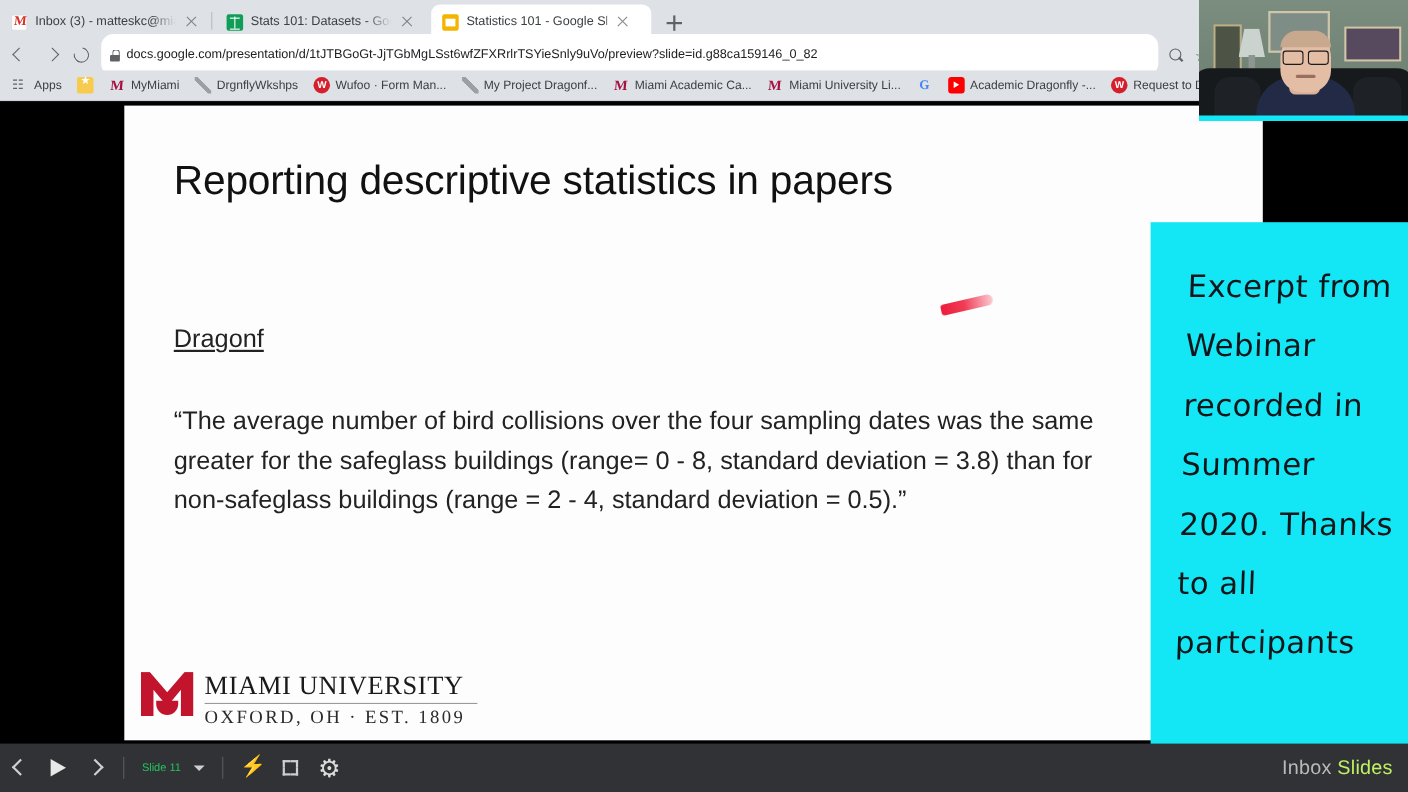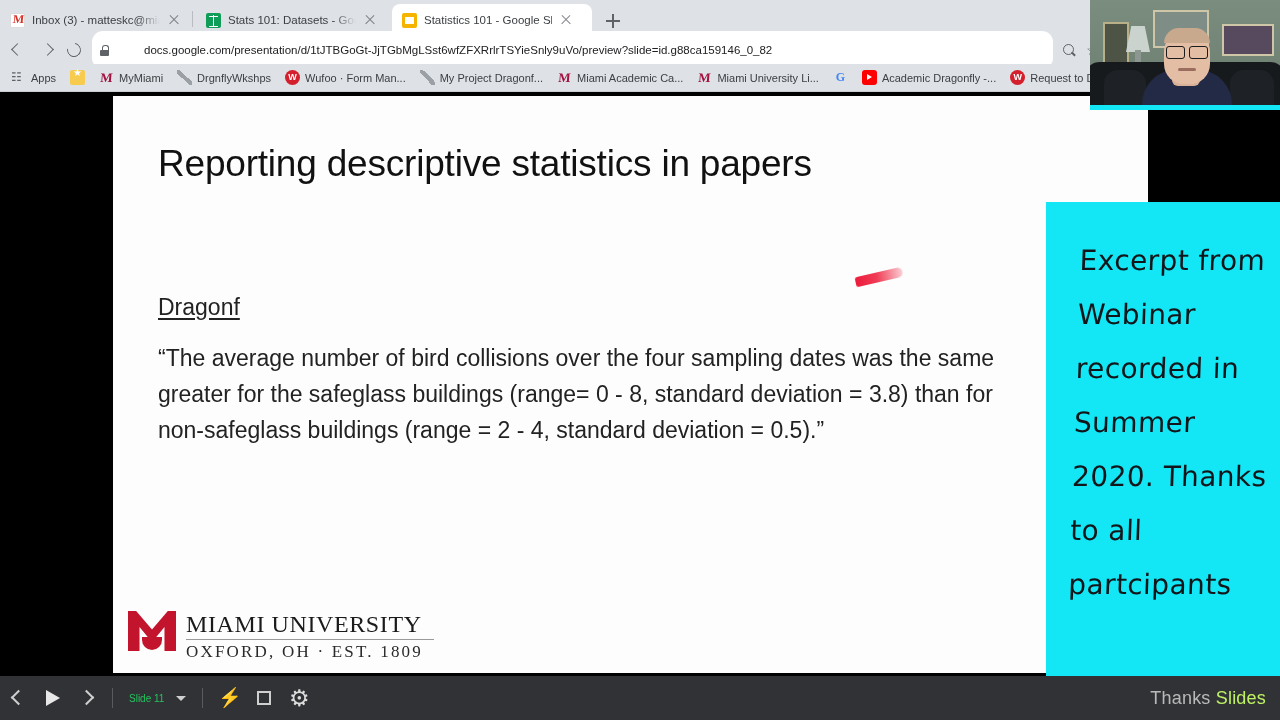--- a/index.html
+++ b/index.html
@@ -97,21 +97,20 @@
   }
   .reload::before{
     content:""; position:absolute; left:7px; top:6px; width:12px; height:12px;
     border:1.7px solid #5f6368; border-radius:50%;
     border-top-color:transparent; transform: rotate(-35deg);
   }
   .omnibox {
     flex:1 1 auto; height:38px; margin:0 8px 0 6px; background:#fff;
     border-radius:11px; display:flex; align-items:center; padding:0 8px;
     overflow:hidden;
-    gap:29px;
   }
   .lock { width:9px; height:11px; position:relative; flex:0 0 9px; margin-right:6px; }
   .lock::before{
     content:""; position:absolute; left:0; bottom:0; width:9px; height:6px;
     background:#5f6368; border-radius:1px;
   }
   .lock::after{
     content:""; position:absolute; left:2px; top:0px; width:5px; height:6px;
     border:1.4px solid #5f6368; border-bottom:none; border-radius:3px 3px 0 0;
   }
@@ -204,21 +203,21 @@
   .line-always {
     position:absolute; left:45px; top:140px; width:960px;
     font-size:23px; color:#222;
   }
   .u { text-decoration: underline; text-underline-offset: 3px; }
   .line-example {
     position:absolute; left:45px; top:198px;
     font-size:23px; color:#222;
   }
   .para {
-    position:absolute; left:45px; top:244px; width:990px;
+    position:absolute; left:45px; top:268px; width:990px;
     font-size:23px; line-height:36px; color:#222;
     white-space: nowrap;
   }
   .para div { white-space: nowrap; }
   .swoosh {
     position:absolute; left:742px; top:176px; width:48px; height:10px;
     background: linear-gradient(95deg, #ec1b3b 0%, #f03c55 45%, rgba(240,70,95,.25) 100%);
     border-radius: 8px 14px 14px 8px;
     transform: rotate(-13deg);
     filter: blur(0.4px);
@@ -506,18 +505,18 @@
       <div class="cb-laser"></div>
       <div class="cb-full">
         <span class="tl"></span>
         <span class="tr"></span>
         <span class="bl"></span>
         <span class="br"></span>
       </div>
       <div class="cb-gear"></div>
     </div>
     <div class="gslides">
-      <span class="g1">Thanks</span>
+      <span class="g1">Inbox</span>
       <span class="g2">Slides</span>
     </div>
   </div>
 
 </div>
 
 </body></html>

